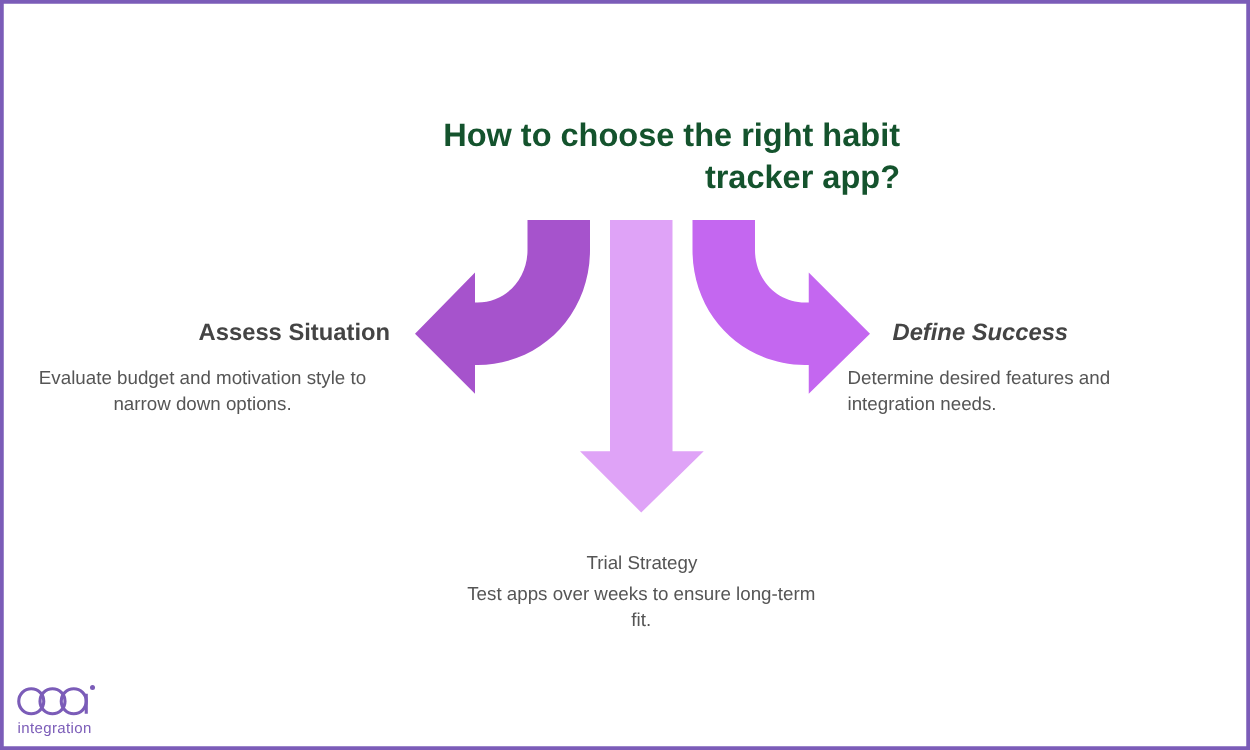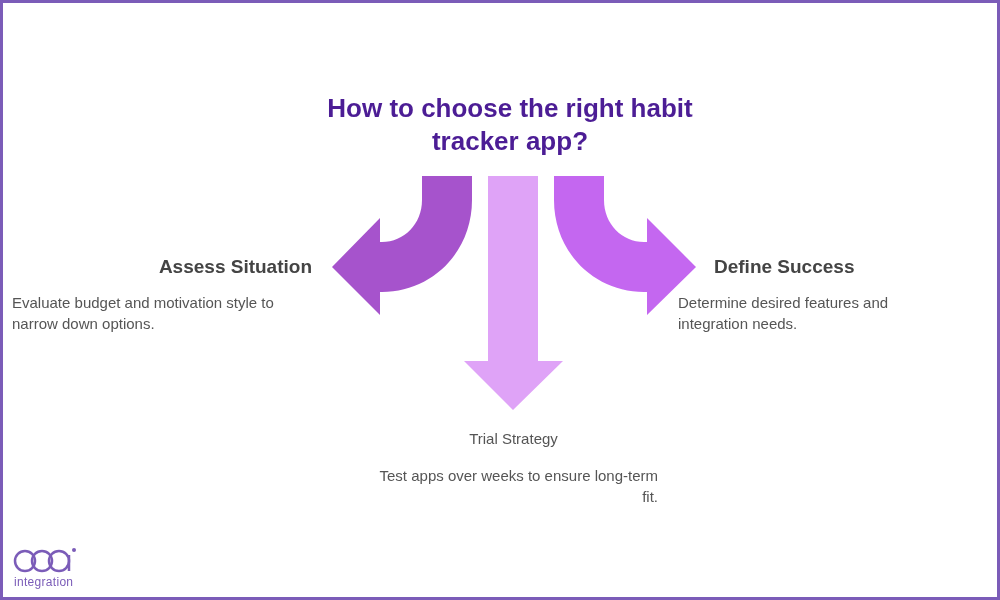--- a/index.html
+++ b/index.html
@@ -1,27 +1,27 @@
 <!DOCTYPE html>
 <html><head>
 <meta charset="utf-8">
 <style>
   html, body { margin: 0; padding: 0; }
   body { width: 1000px; height: 600px; position: relative; background: #ffffff; overflow: hidden; font-family: "Liberation Sans", sans-serif; }
   .frame { position: absolute; left: 0; top: 0; width: 1000px; height: 600px; box-sizing: border-box; border: 3px solid #7b5cb8; background: #ffffff; }
-  .title { position: absolute; left: 300px; width: 420px; top: 92px; text-align: center; font-size: 26px; line-height: 33px; font-weight: bold; color: #4c1d95; }
+  .title { position: absolute; left: 300px; width: 420px; top: 92px; text-align: right; font-size: 26px; line-height: 33px; font-weight: bold; color: #14532d; }
   svg.arrows { position: absolute; left: 0; top: 0; }
   .heading { position: absolute; font-size: 19px; font-weight: bold; color: #444; }
   .desc { position: absolute; font-size: 15px; line-height: 21px; color: #555; }
   .left-h { right: 688px; top: 256px; text-align: center; }
-  .left-d { right: 688px; top: 292px; text-align: left; width: 300px; }
-  .right-h { left: 714px; top: 256px; }
+  .left-d { right: 688px; top: 292px; text-align: center; width: 300px; }
+  .right-h { left: 714px; top: 256px; font-style: italic; }
   .right-d { left: 678px; top: 292px; width: 260px; }
-  .mid-h { left: 400px; width: 227px; top: 430px; text-align: center; font-size: 15px; color: #555; font-weight: normal; }
-  .mid-d { left: 368px; width: 290px; top: 465px; text-align: right; }
+  .mid-h { left: 400px; width: 227px; top: 442px; text-align: center; font-size: 15px; color: #555; font-weight: normal; }
+  .mid-d { left: 368px; width: 290px; top: 465px; text-align: center; }
   .logo { position: absolute; left: 12px; top: 545px; width: 70px; }
   .logo-text { position: absolute; left: 14px; top: 575px; font-size: 12px; color: #7b5cb8; letter-spacing: 0.3px; }
 </style>
 </head>
 <body>
 
 <div class="frame"></div>
 
 <div class="title">How to choose the right habit tracker app?</div>
 

